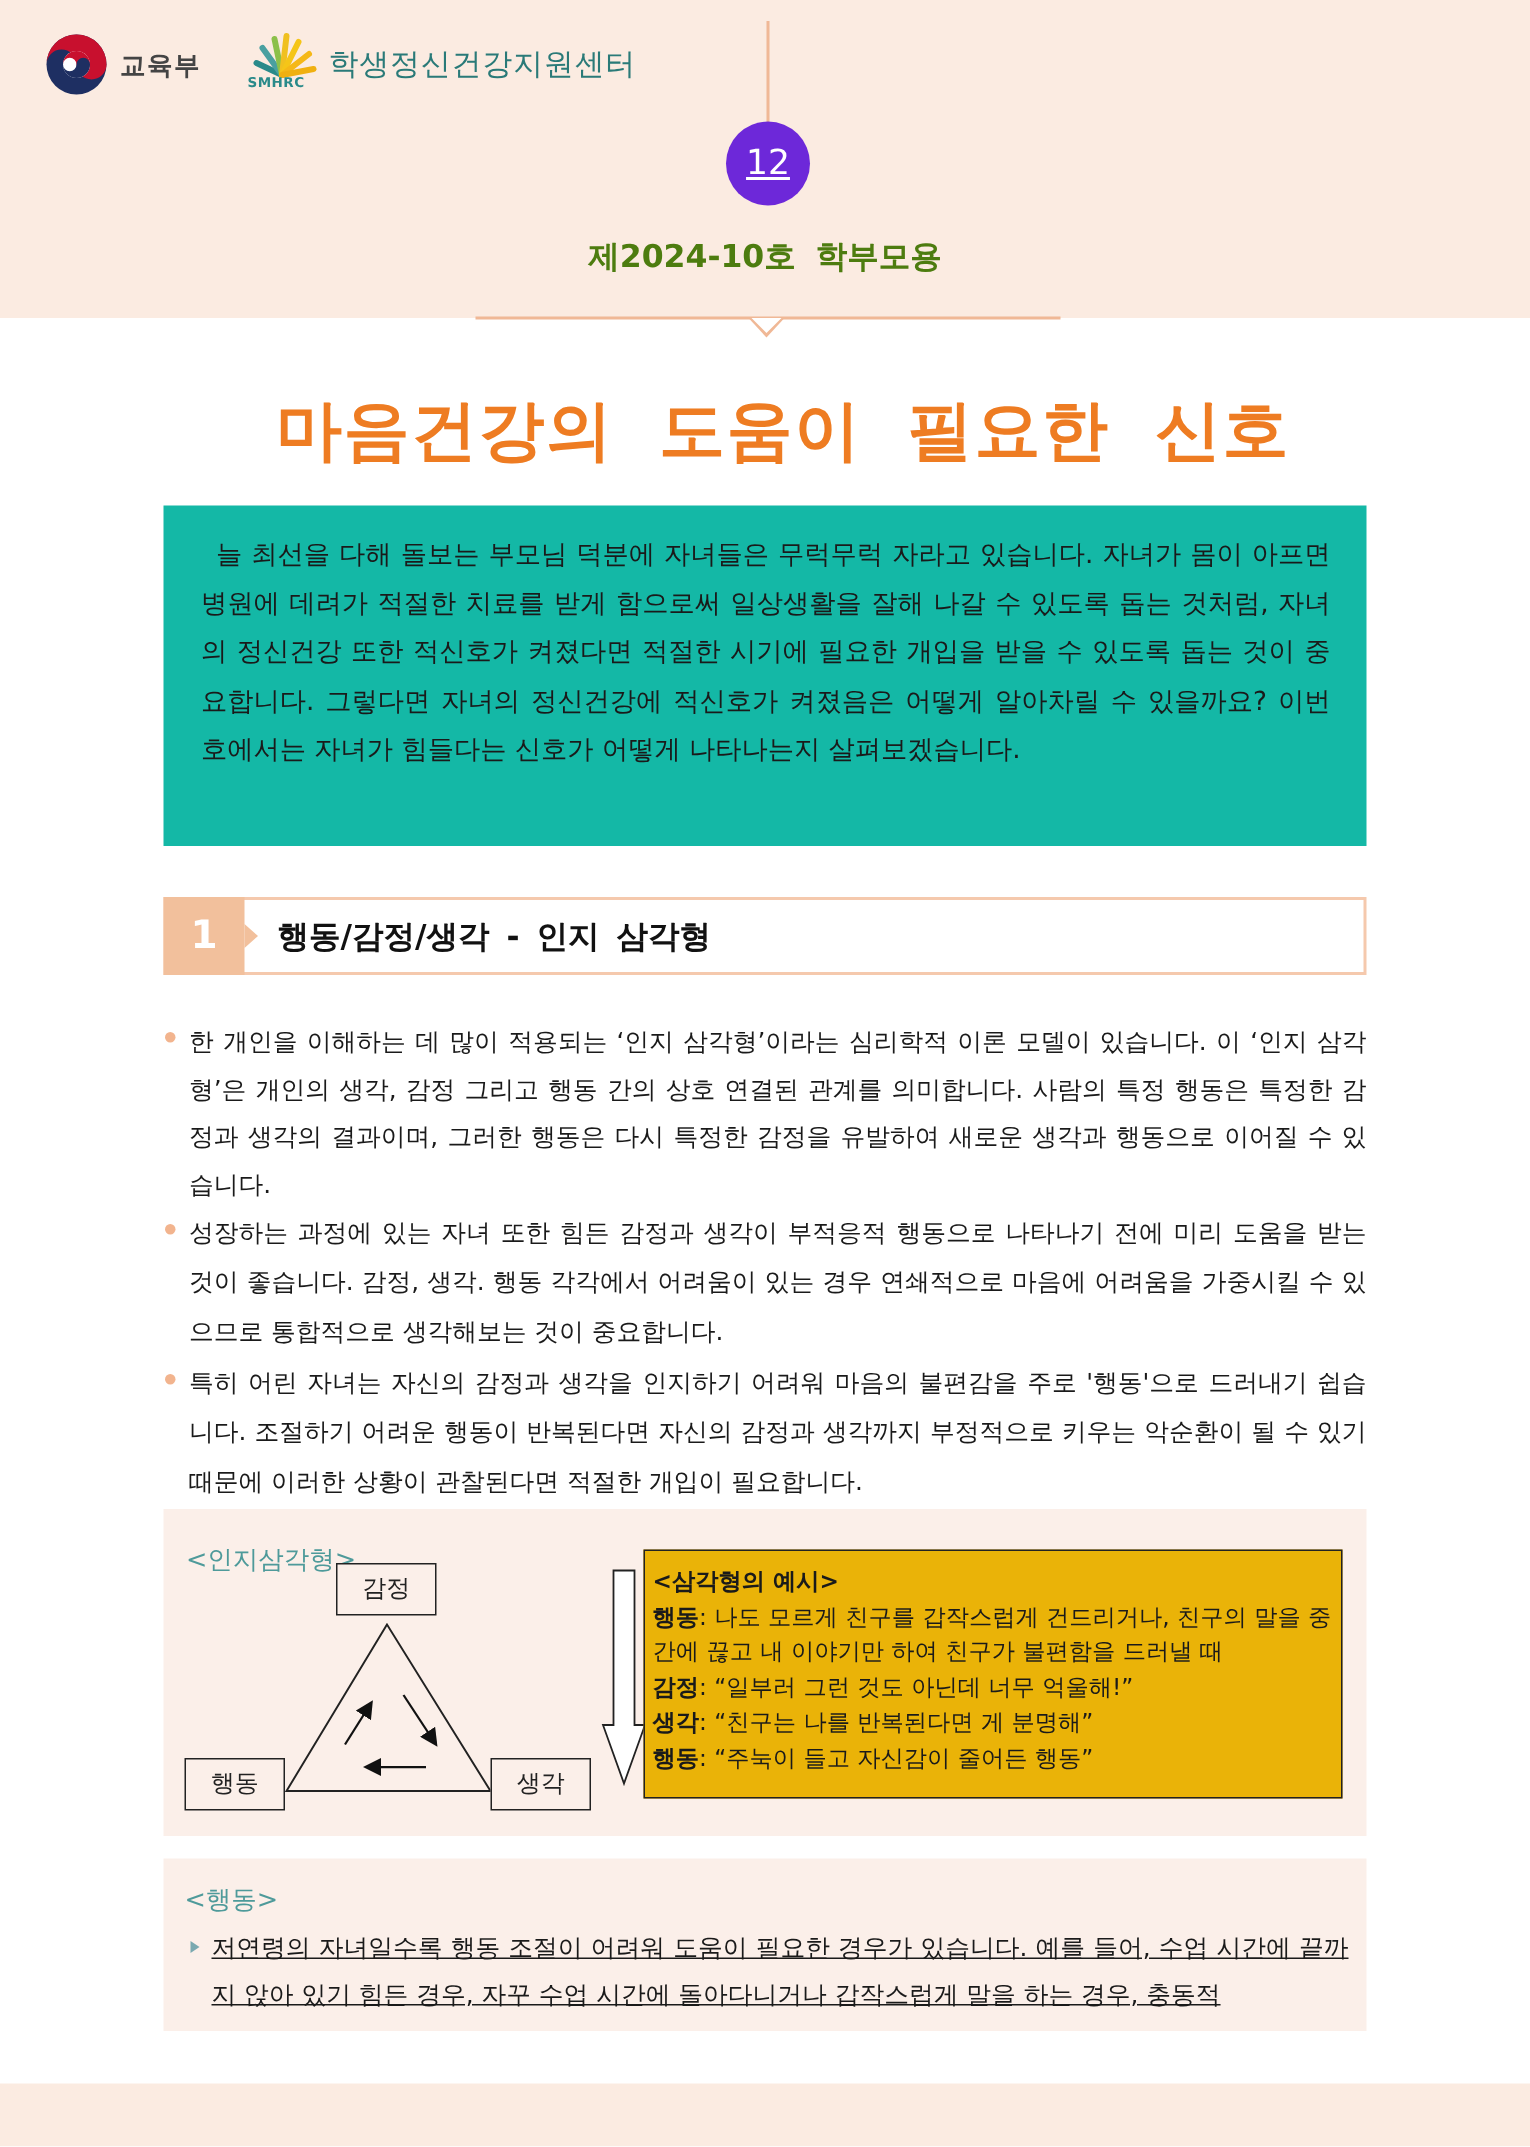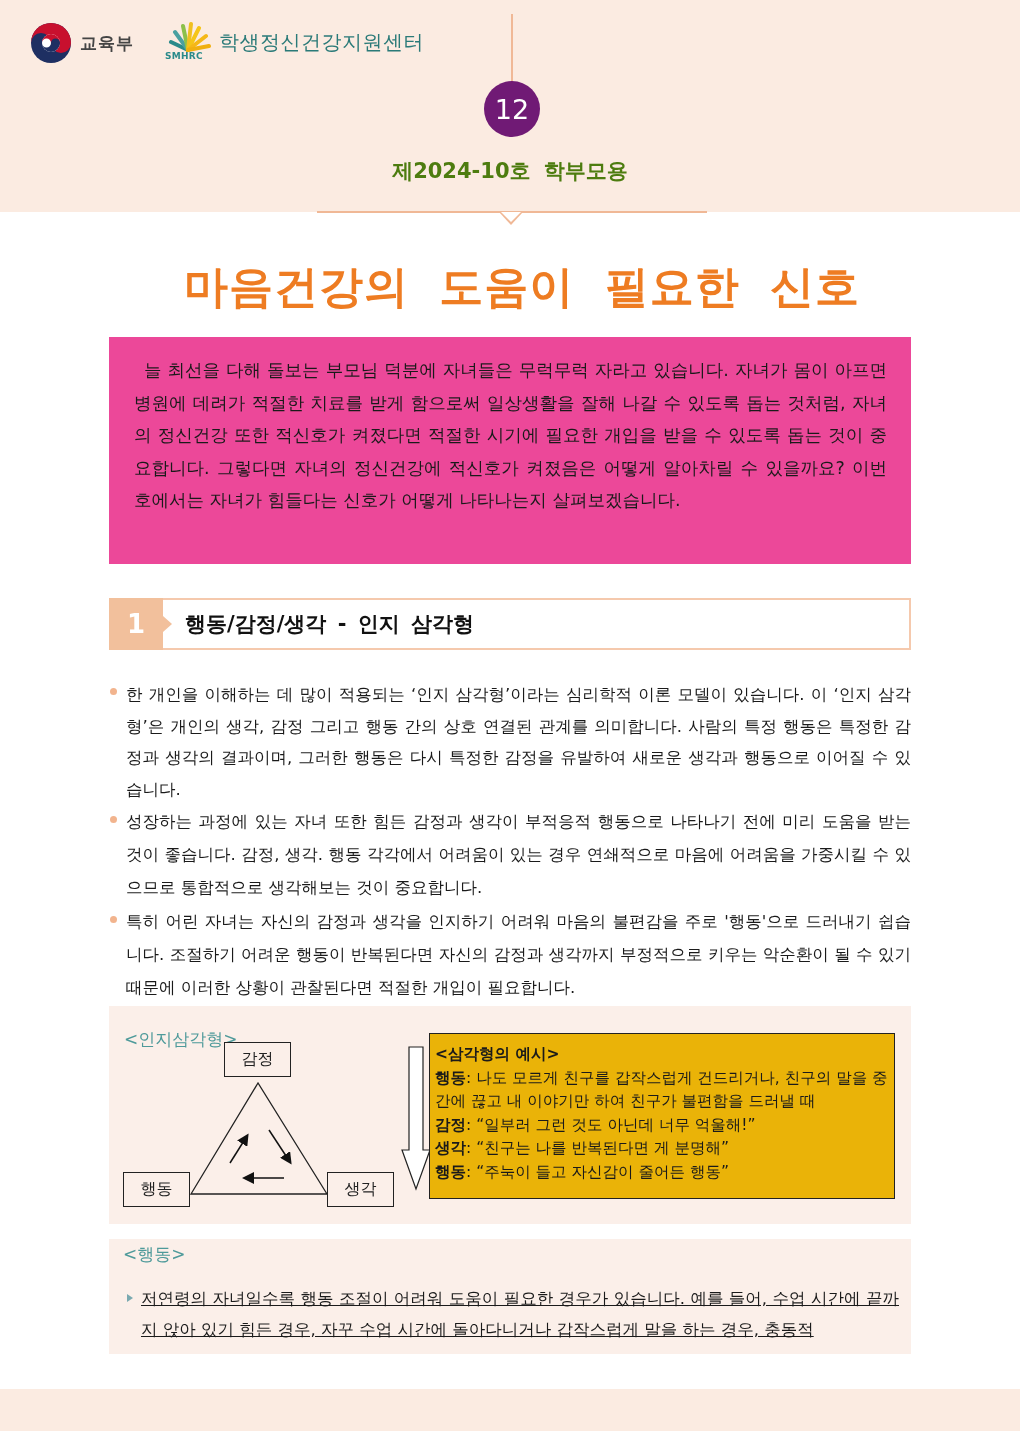--- a/index.html
+++ b/index.html
@@ -7,31 +7,31 @@
          font-family:"DejaVu Sans", "Liberation Sans", sans-serif; color:#222; }
   .header-band { position:absolute; left:0; top:0; width:1020px; height:212px; background:#fbebe1; }
   .logo-moe { position:absolute; left:30px; top:22px; display:flex; align-items:center; gap:8px; }
   .taeguk { width:42px; height:42px; }
   .moe-text { font-size:17px; color:#444; font-weight:bold; letter-spacing:1px; }
   .logo-smhrc { position:absolute; left:163px; top:22px; display:flex; align-items:center; gap:6px; }
   .smhrc-mark { width:50px; height:40px; position:relative; }
   .smhrc-name { font-size:20px; color:#2a7a78; letter-spacing:0.5px; }
   .vline { position:absolute; left:511px; top:14px; width:2px; height:72px; background:#f0b896; }
   .issue-circle { position:absolute; left:484px; top:81px; width:56px; height:56px; border-radius:50%;
-                  background:#701a75; color:#fff; font-size:27px; display:flex; align-items:center; justify-content:center; }
+                  background:#6d28d9; color:#fff; font-size:23px; display:flex; align-items:center; justify-content:center;text-decoration:underline; }
   .issue-label { position:absolute; left:0; width:1020px; top:157px; text-align:center; font-size:21px;
                  font-weight:bold; color:#4d7c0f; word-spacing:6px; }
   .hrule { position:absolute; left:317px; top:211px; width:390px; height:2px; background:#f0b896; }
   .notch { position:absolute; left:499px; top:212px; width:0; height:0; border-left:12px solid transparent;
            border-right:12px solid transparent; border-top:13px solid #f0b896; }
   .notch-inner { position:absolute; left:501px; top:212px; width:0; height:0; border-left:10px solid transparent;
            border-right:10px solid transparent; border-top:10px solid #fff; }
   .main-title { position:absolute; left:0; width:1020px; top:246px; text-align:center; font-size:44px;
                 font-weight:bold; color:#ee7c22; word-spacing:14px; letter-spacing:1px; }
-  .intro-box { position:absolute; left:109px; top:337px; width:802px; height:227px; background:#ec4899; box-sizing:border-box;
+  .intro-box { position:absolute; left:109px; top:337px; width:802px; height:227px; background:#14b8a6; box-sizing:border-box;
                padding:17px 24px 0 25px; }
   .intro-box p { margin:0; font-size:17.5px; line-height:32.5px; text-align:justify; color:#1a1a1a; }
   .section-header { position:absolute; left:109px; top:598px; width:802px; height:52px; box-sizing:border-box;
                     border:2px solid #f5c9ad; background:#fff; display:flex; align-items:center; }
   .section-num { width:54px; height:52px; margin-left:-2px; margin-top:-2px; margin-bottom:-2px; background:#f2c09c; color:#fff;
                  font-size:26px; font-weight:bold; display:flex; align-items:center; justify-content:center; position:relative; }
   .section-num::after { content:""; position:absolute; right:-9px; top:18px; border-top:8px solid transparent;
                         border-bottom:8px solid transparent; border-left:9px solid #f2c09c; }
   .section-title { margin-left:22px; font-size:21px; font-weight:bold; color:#111; word-spacing:4px; }
   .bullets { position:absolute; left:109px; top:679px; width:802px; }
@@ -44,21 +44,21 @@
   .diagram-box { position:absolute; left:109px; top:1006px; width:802px; height:218px; background:#fbefe9; }
   .diagram-label { position:absolute; left:15px; top:22px; font-size:17px; color:#4e9a9a; }
   .node { position:absolute; border:1.5px solid #222; background:#fbefe9; font-size:16px; color:#222;
           display:flex; align-items:center; justify-content:center; box-sizing:border-box; }
   .tri-svg { position:absolute; left:0; top:0; }
   .example-box { position:absolute; left:429px; top:1033px; width:466px; height:166px; border:1.5px solid #222;
                  background:#eab308; box-sizing:border-box; padding:9px 5px 0 5px; font-size:15.5px; line-height:23.5px; color:#1a1a1a; }
   .example-box .ex-title { font-weight:bold; }
   .example-box b { font-weight:bold; }
   .behavior-box { position:absolute; left:109px; top:1239px; width:802px; height:115px; background:#fbefe9; }
-  .behavior-label { position:absolute; left:14px; top:4px; font-size:17px; color:#4e9a9a; }
+  .behavior-label { position:absolute; left:14px; top:16px; font-size:17px; color:#4e9a9a; }
   .behavior-text { position:absolute; left:14px; top:44px; width:776px; padding-left:18px; font-size:16.5px; line-height:31px;
                    color:#1a1a1a; text-align:justify; box-sizing:border-box;text-decoration:underline; }
   .behavior-text .tri { position:absolute; left:4px; top:11px; width:0; height:0; border-top:4px solid transparent;
                         border-bottom:4px solid transparent; border-left:6px solid #7aa9b0; }
   .footer-band { position:absolute; left:0; top:1389px; width:1020px; height:42px; background:#fbebe1; }
 </style>
 </head>
 <body>
 
 <div class="header-band"></div>

